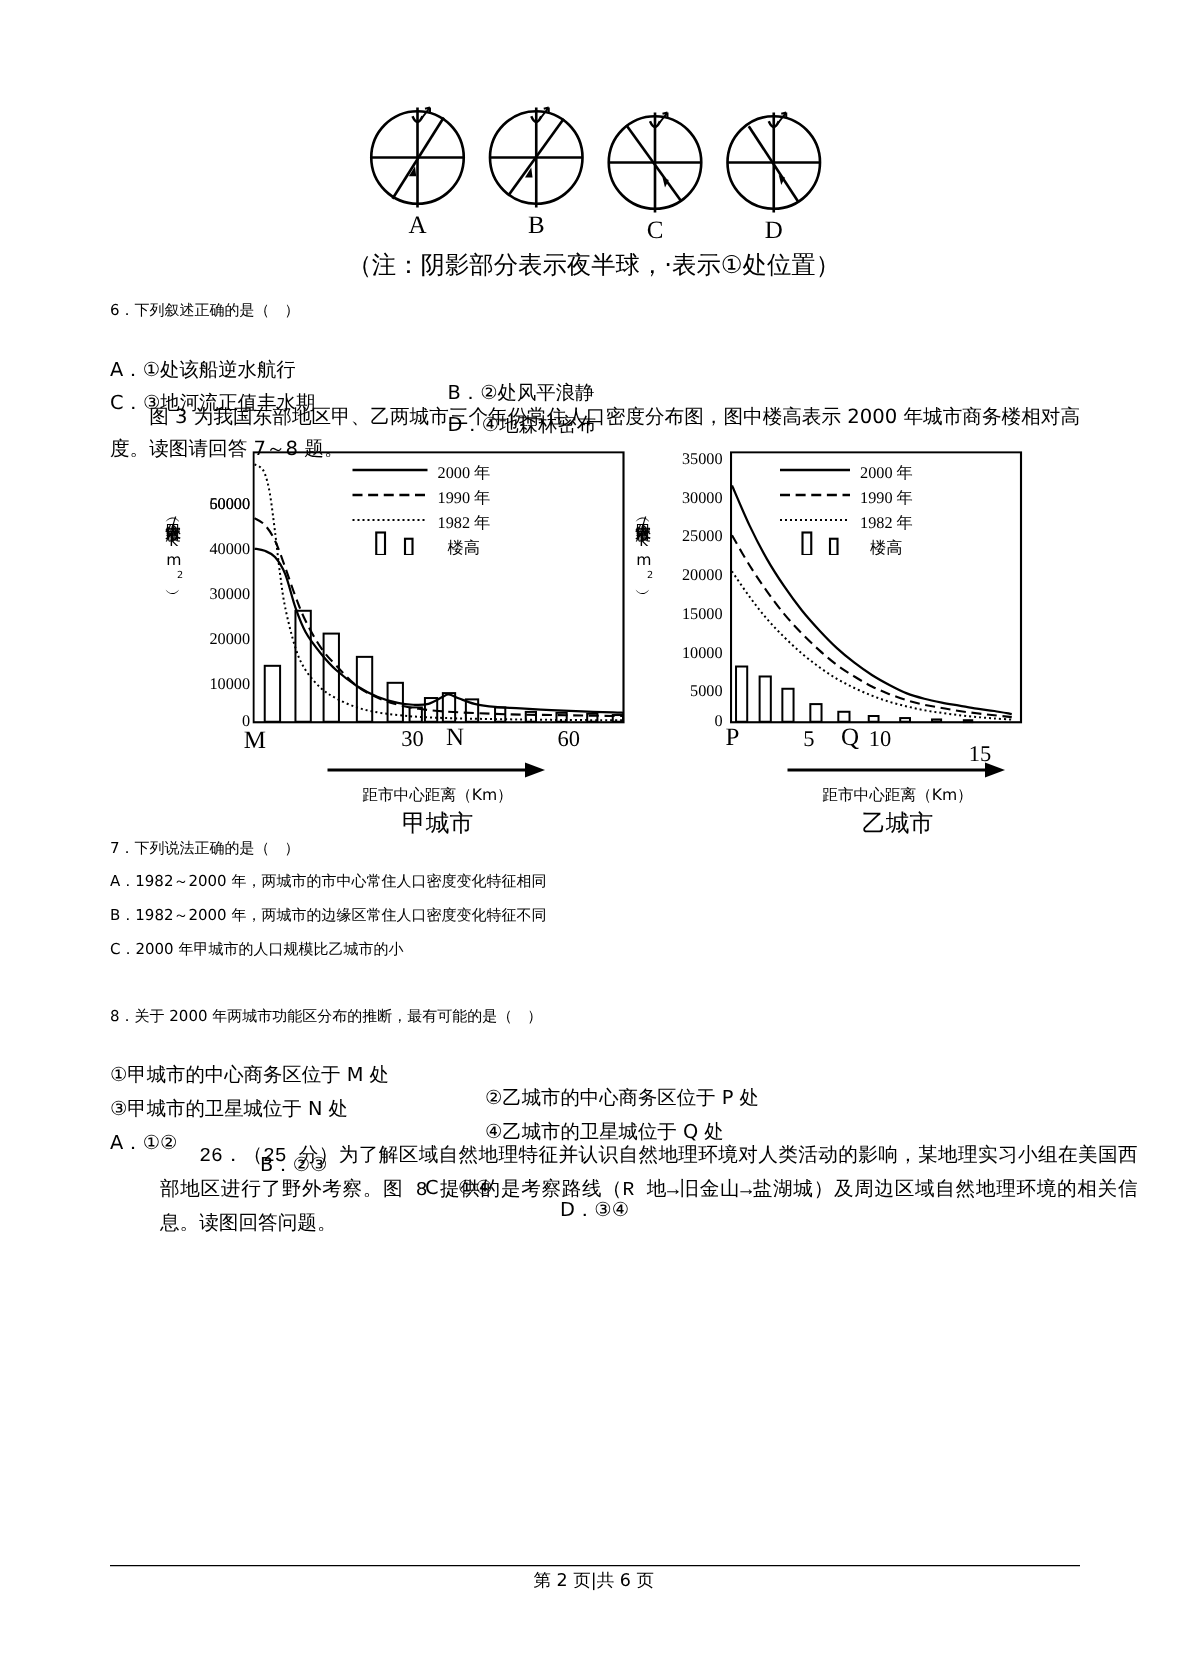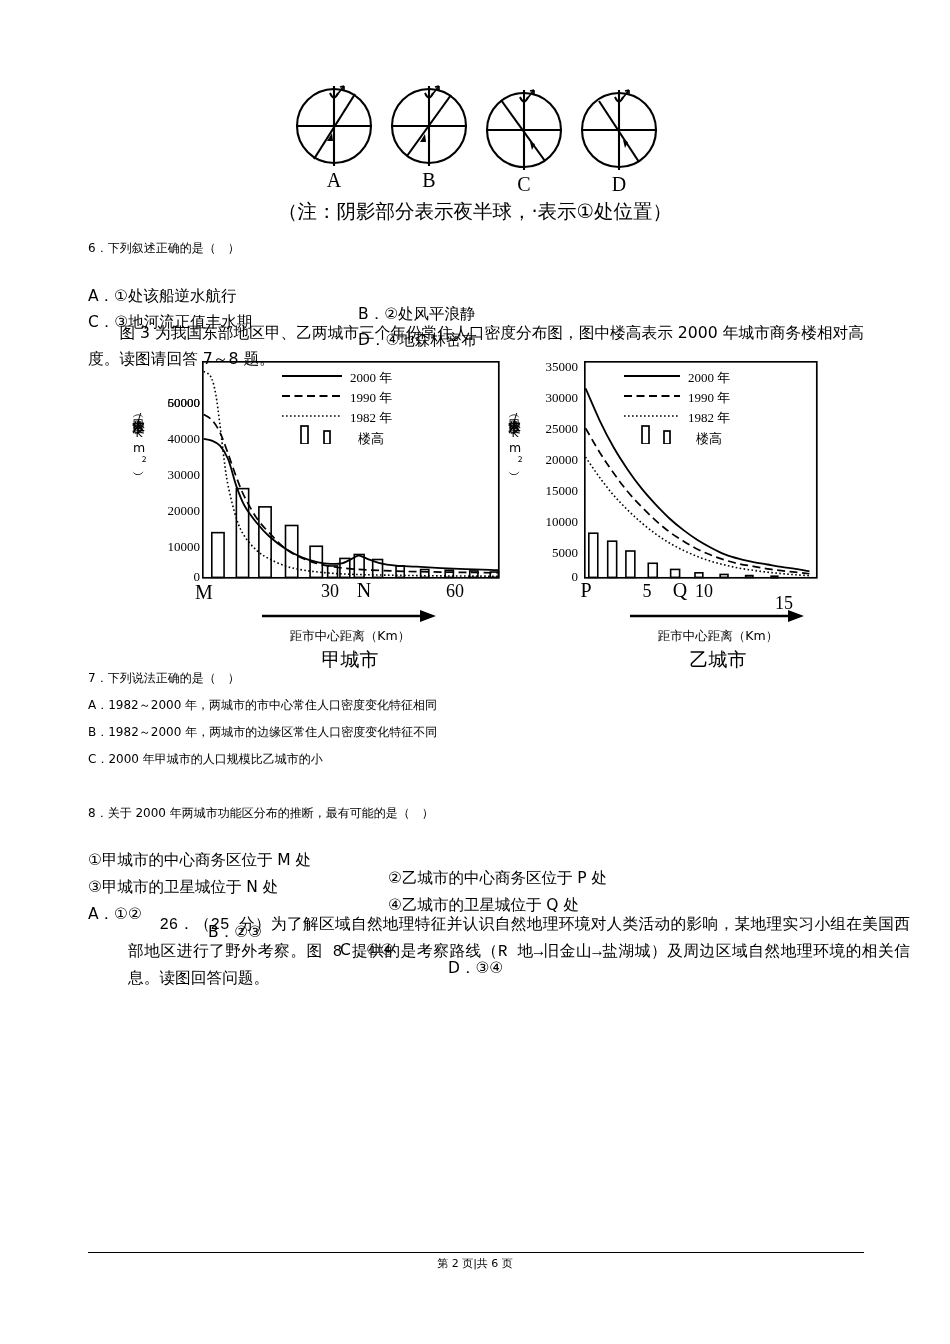--- a/index.html
+++ b/index.html
@@ -170,21 +170,21 @@
     width: 776px;
     height: 1px;
     background: #000;
   }
   .footer {
     position: absolute;
     left: 0;
     top: 1256px;
     width: 950px;
     text-align: center;
-    font-size: 11px;
+    font-size: 14px;
     font-family: "DejaVu Sans", sans-serif;
   }
   sup.sup { font-size: 0.62em; vertical-align: super; }
 </style>
 </head>
 <body>
 
 <div class="page">
 
   <div class="circles-row">

